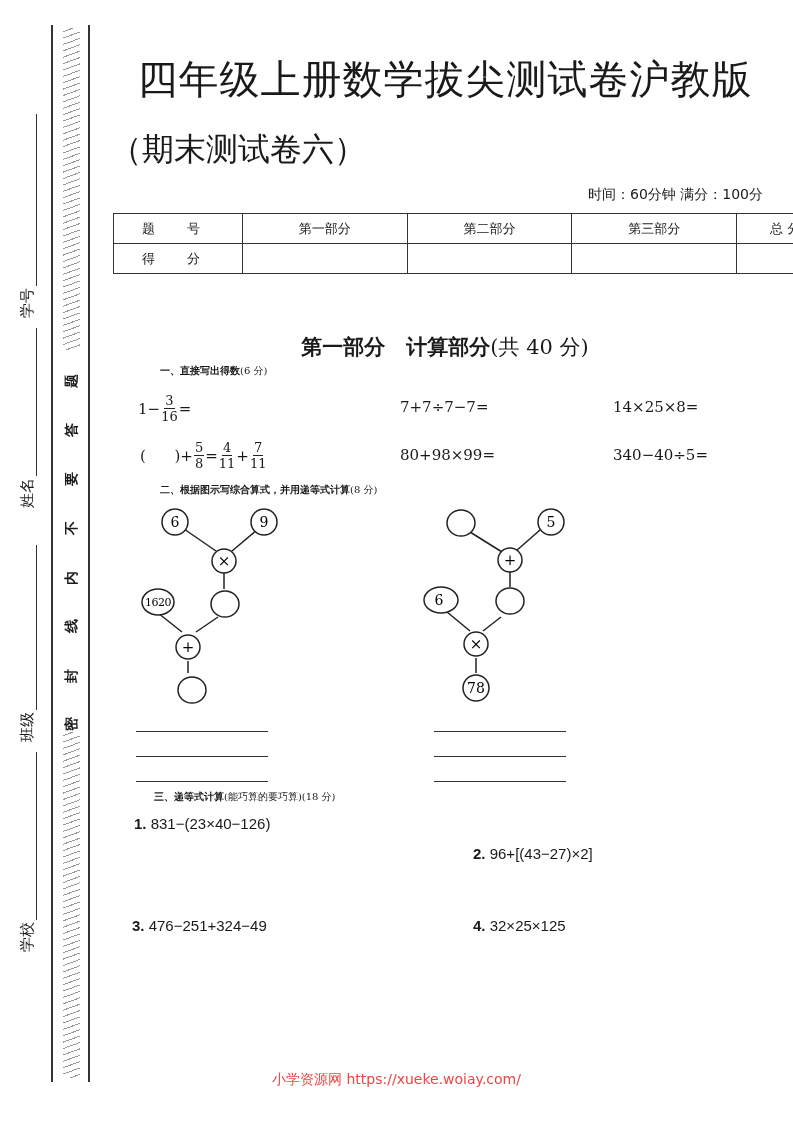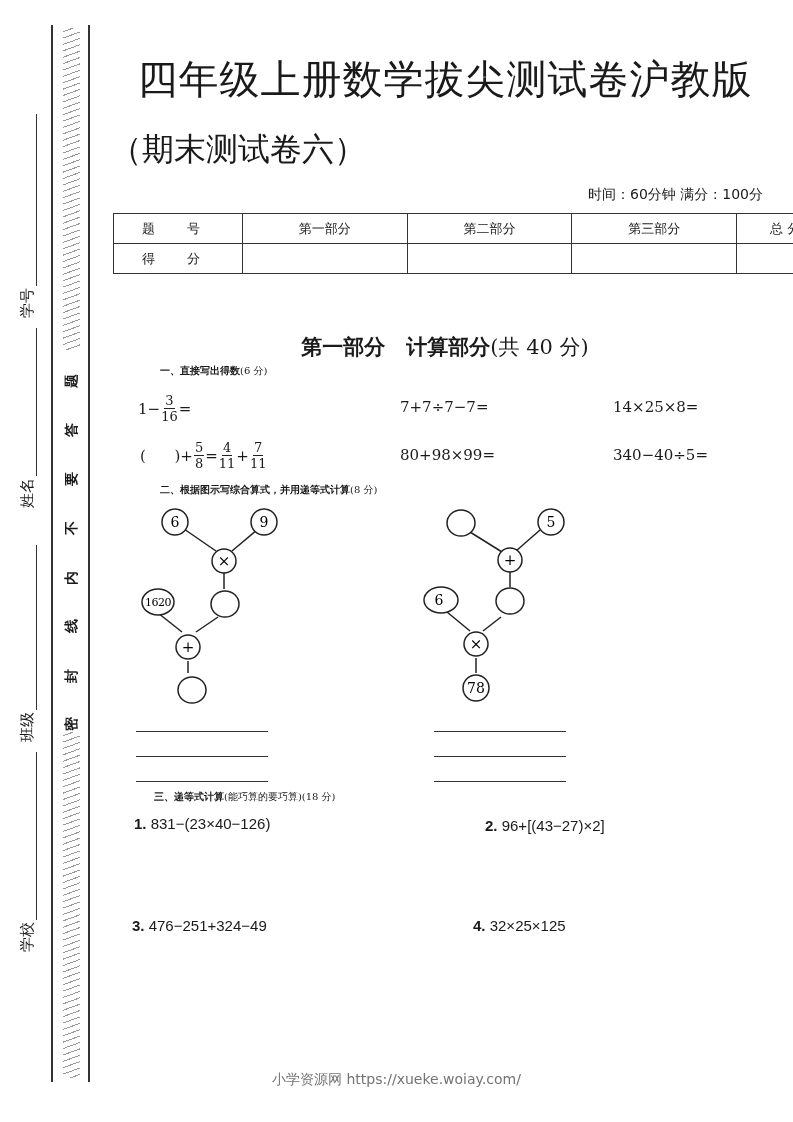--- a/index.html
+++ b/index.html
@@ -34,21 +34,21 @@
   .sec .pts { font-weight:normal; font-family:"DejaVu Serif", serif; }
   .eq { font-size:15px; font-family:"DejaVu Serif", serif; white-space:nowrap; display:flex; align-items:center; }
   .frac { display:inline-flex; flex-direction:column; align-items:center; font-size:13px; line-height:15px; margin:0 1px; }
   .frac .num { border-bottom:1px solid #222; padding:0 1px; }
 
   svg text { font-family:"DejaVu Serif", serif; }
   .ansline { position:absolute; height:0; border-top:1.5px solid #333; width:132px; }
   .prob { font-size:15px; font-family:Liberation Sans, sans-serif; }
   .prob b { font-weight:bold; }
   .footer { left:0; width:793px; top:1071px; text-align:center; font-family:"DejaVu Sans", sans-serif;
-            font-size:14px; color:#737373; }
+            font-size:14px; color:#ef4444; }
 </style>
 </head>
 <body>
 
 <div class="vline" style="left:51px;"></div>
 <div class="vline" style="left:88px;"></div>
 <div class="hatch" style="top:28px; height:322px;"></div>
 <div class="hatch" style="top:732px; height:346px;"></div>
 
 <div class="seal-char" style="top:372px;">题</div>
@@ -208,21 +208,21 @@
 <div class="ansline" style="left:434px; top:756px;"></div>
 <div class="ansline" style="left:434px; top:781px;"></div>
 
 <div class="abs sec" style="left:106px; top:790px;">
   <span>三、递等式计算</span><span class="pts">(能巧算的要巧算)</span><span class="pts">(18 分)</span>
 </div>
 
 <div class="abs prob" style="left:134px; top:815px;">
   <b>1.</b> <span>831−(23×40−126)</span>
 </div>
-<div class="abs prob" style="left:473px; top:817px;margin-left:12px;">
+<div class="abs prob" style="left:473px; top:845px;">
   <b>2.</b> <span>96+[(43−27)×2]</span>
 </div>
 <div class="abs prob" style="left:132px; top:917px;">
   <b>3.</b> <span>476−251+324−49</span>
 </div>
 <div class="abs prob" style="left:473px; top:917px;">
   <b>4.</b> <span>32×25×125</span>
 </div>
 
 <div class="abs footer">小学资源网 https://xueke.woiay.com/</div>

